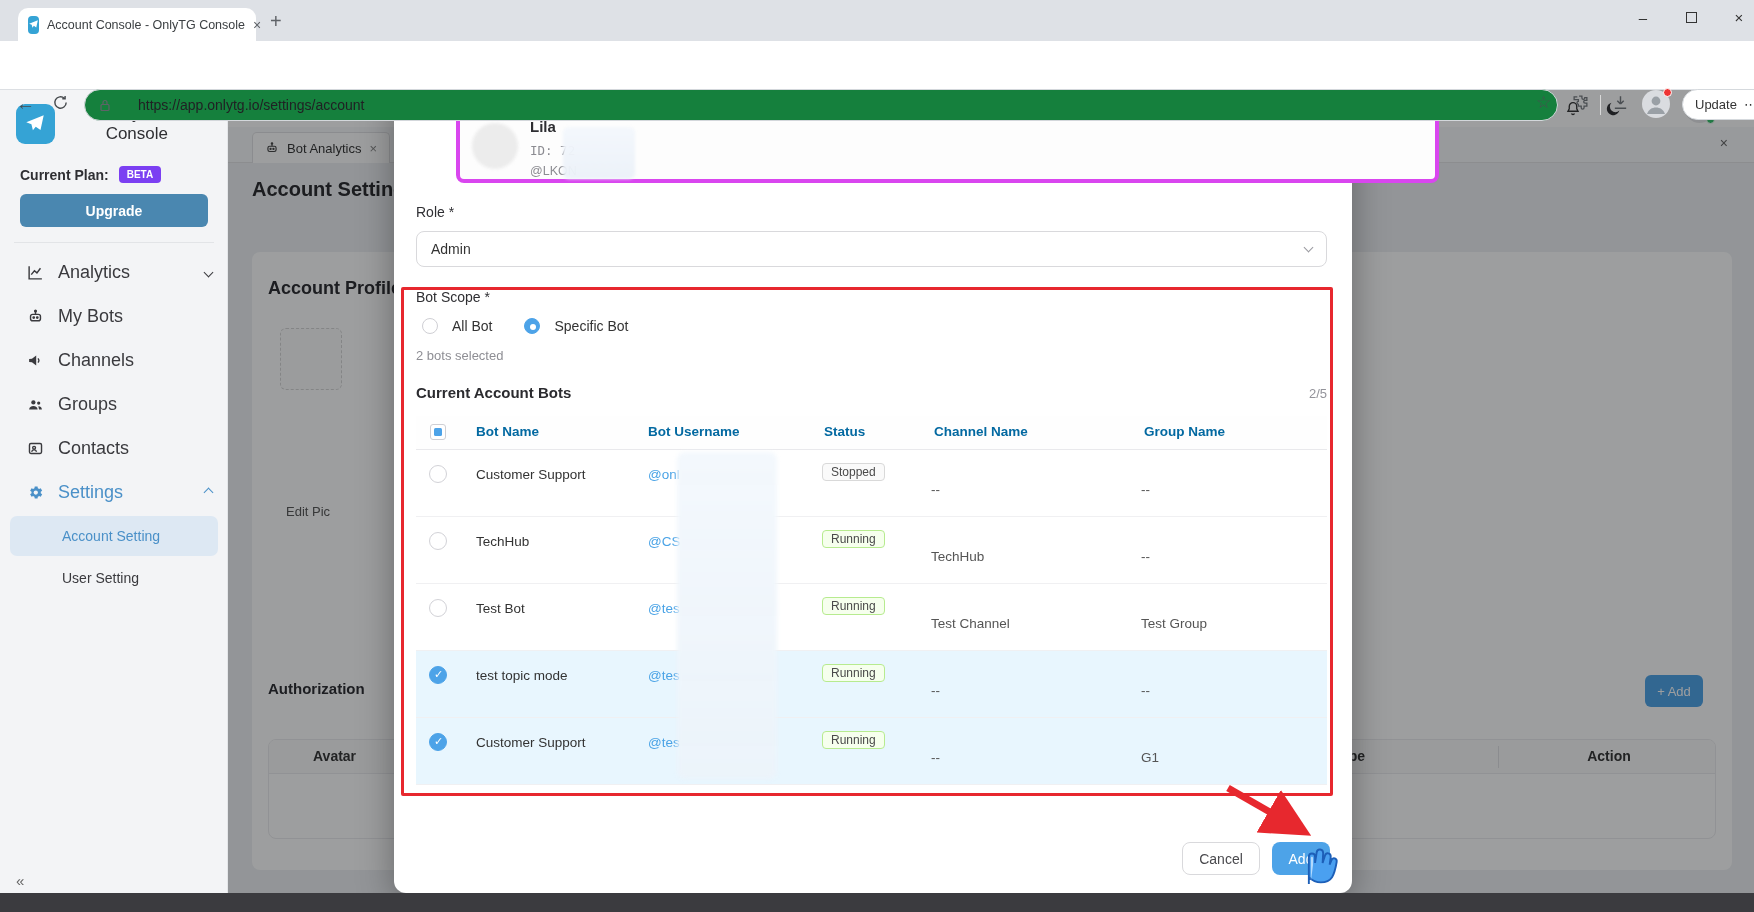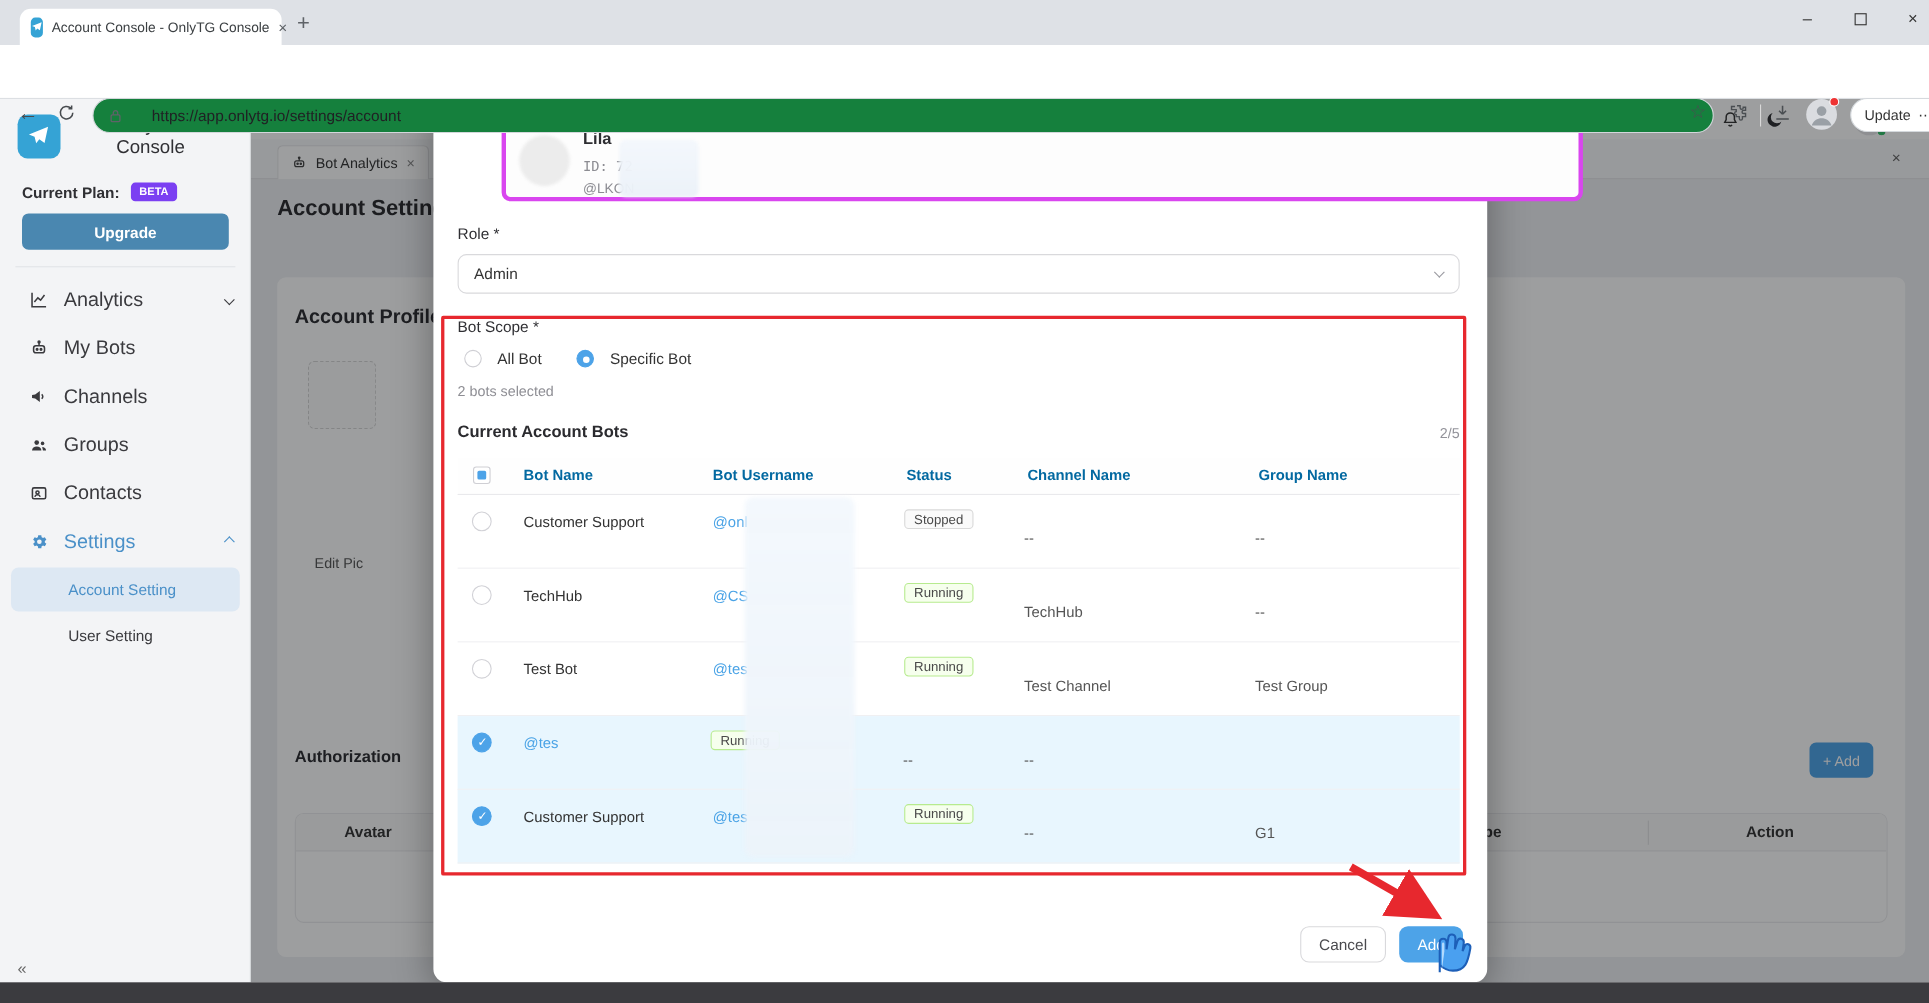--- a/index.html
+++ b/index.html
@@ -434,20 +434,21 @@
       <span class="cell c-top">Test Bot</span>
       <span class="cell c-top c-link">@tes</span>
       <span class="cell c-status"><span class="tag running">Running</span></span>
       <span class="cell c-mid">Test Channel</span>
       <span class="cell c-mid">Test Group</span>
     </div>
     <div class="brow data selected">
       <span class="cbwrap">
           <span class="rcb checked"></span>
         </span>
+      <span class="cell c-top">test topic mode</span>
       <span class="cell c-top c-link">@tes</span>
       <span class="cell c-status"><span class="tag running">Running</span></span>
       <span class="cell c-mid">--</span>
       <span class="cell c-mid">--</span>
     </div>
     <div class="brow data selected">
       <span class="cbwrap">
           <span class="rcb checked"></span>
         </span>
       <span class="cell c-top">Customer Support</span>

